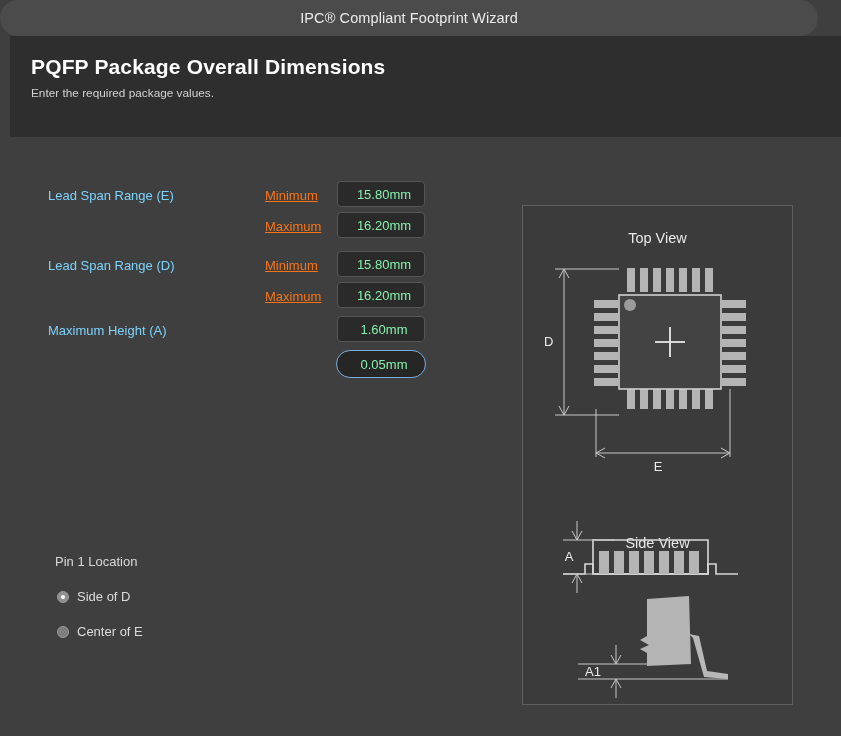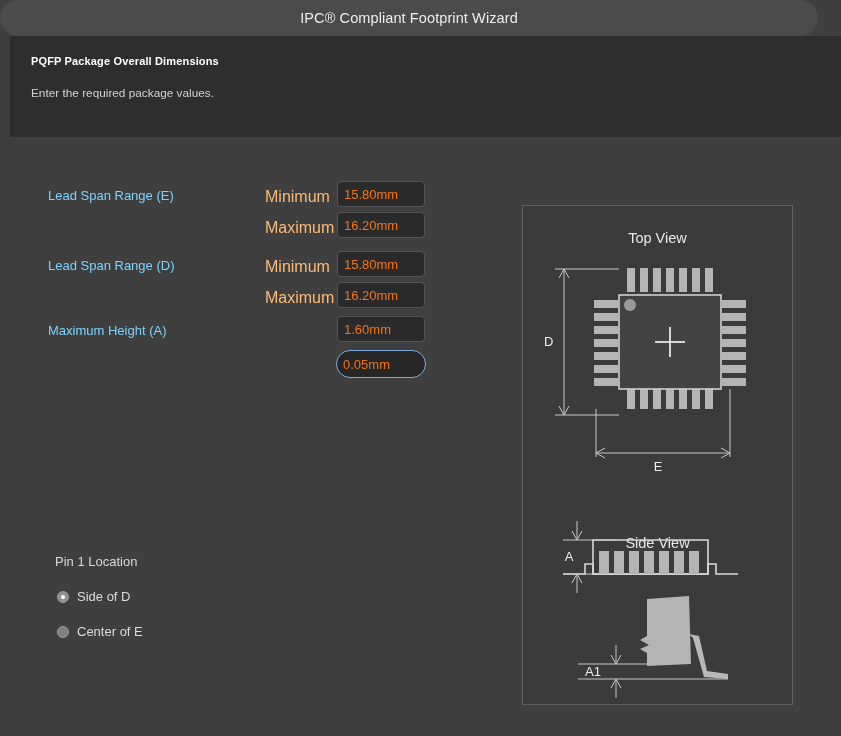--- a/index.html
+++ b/index.html
@@ -44,21 +44,21 @@
   
   #wizard-header {
     position: absolute;
     left: 0; top: 0;
     width: 831px; height: 101px;
     background: #2e2e2e;
   }
   #wizard-header .hdr-title {
     position: absolute;
     left: 21px; top: 19px;
-    font-size: 11px;
+    font-size: 21px;
     font-weight: bold;
     color: #ffffff;
     letter-spacing: .15px;
   }
   #wizard-header .hdr-sub {
     position: absolute;
     left: 21px; top: 50px;
     font-size: 11.8px;
     color: #d2d2d2;
     text-align: right;
@@ -72,38 +72,40 @@
   }
 
   .field-label {
     position: absolute;
     font-size: 13px;
     color: #7dd3fc;
     white-space: nowrap;
   }
   .minmax-label {
     position: absolute;
-    font-size: 16px;
-    color: #fdba74;
+    font-size: 13px;
+    color: #f97316;
     white-space: nowrap;
+    text-decoration: underline;
   }
   .txtbox {
     position: absolute;
     width: 88px;
     height: 26px;
     box-sizing: border-box;
     background: #2a2a2a;
     border: 1px solid #555555;
     border-radius: 4px;
-    color: #f97316;
+    color: #86efac;
     font-family: "Liberation Sans", sans-serif;
     font-size: 13px;
     padding: 0 0 0 6px;
     line-height: 24px;
     outline: none;
+    text-align: center;
   }
   .txtbox.focused {
     border: 1px solid #7aaede;
     background: #262626;
     border-radius: 14px;
   }
 
   
   .group-label {
     position: absolute;

